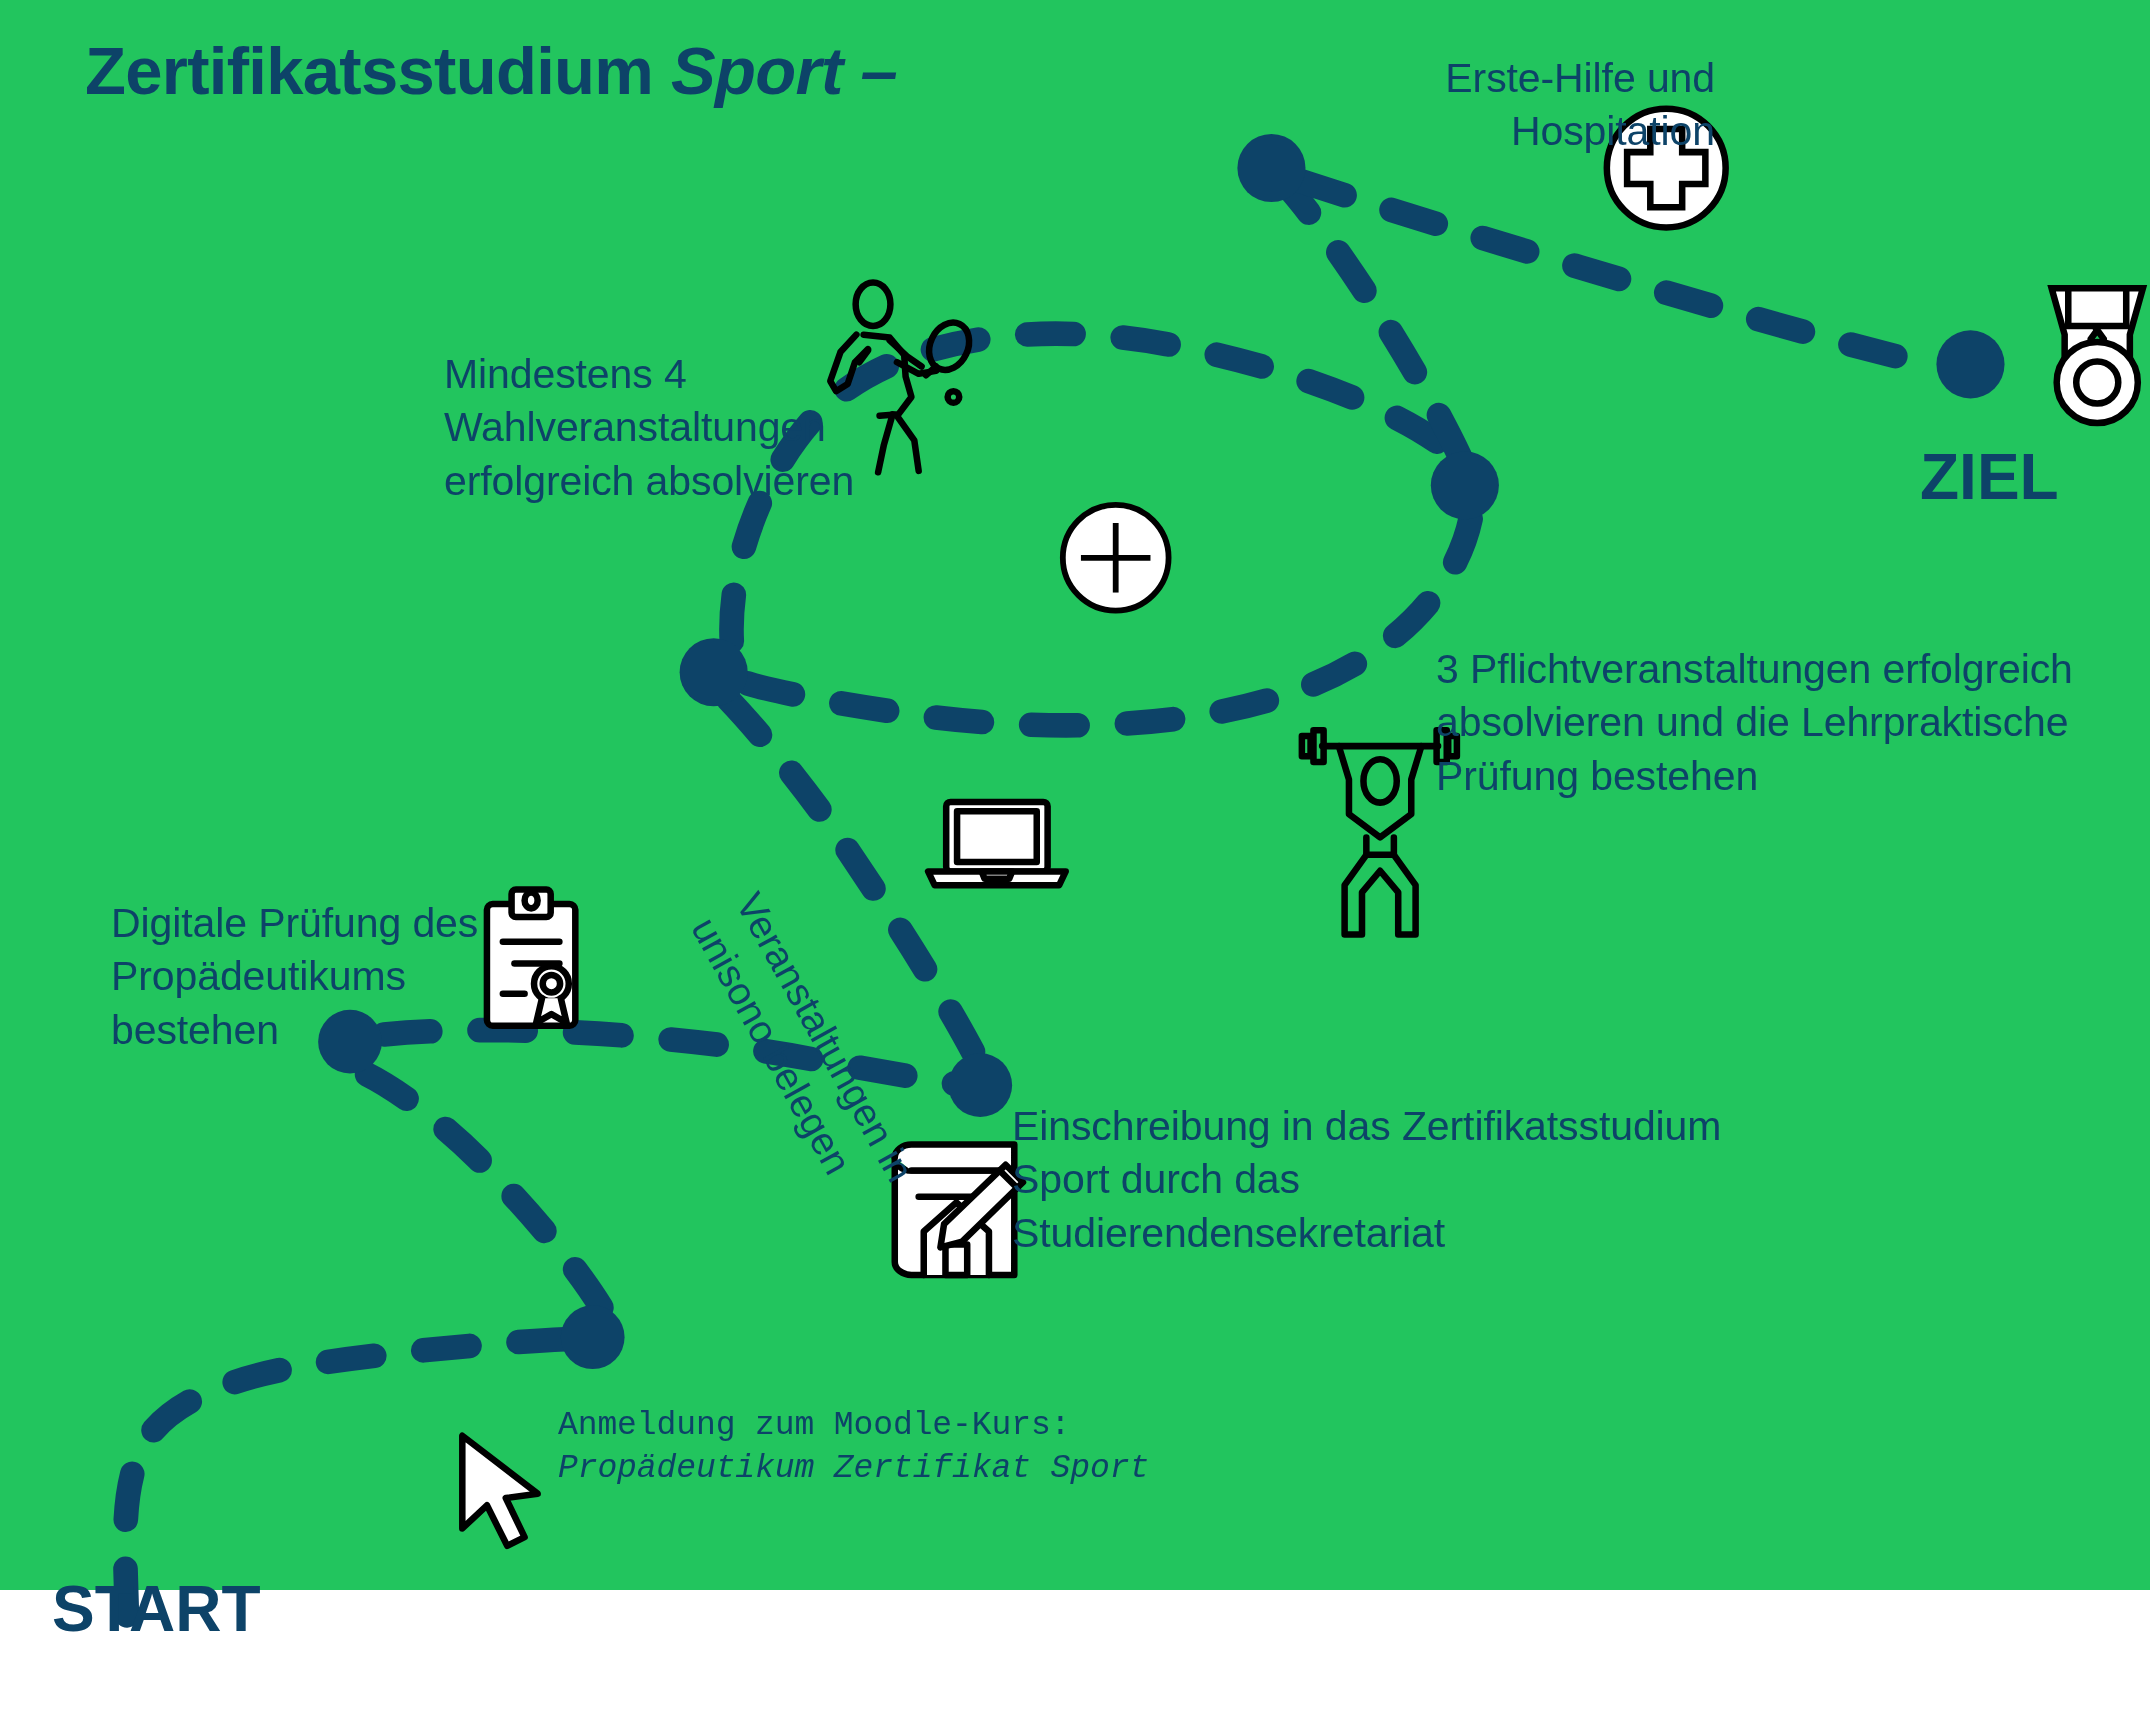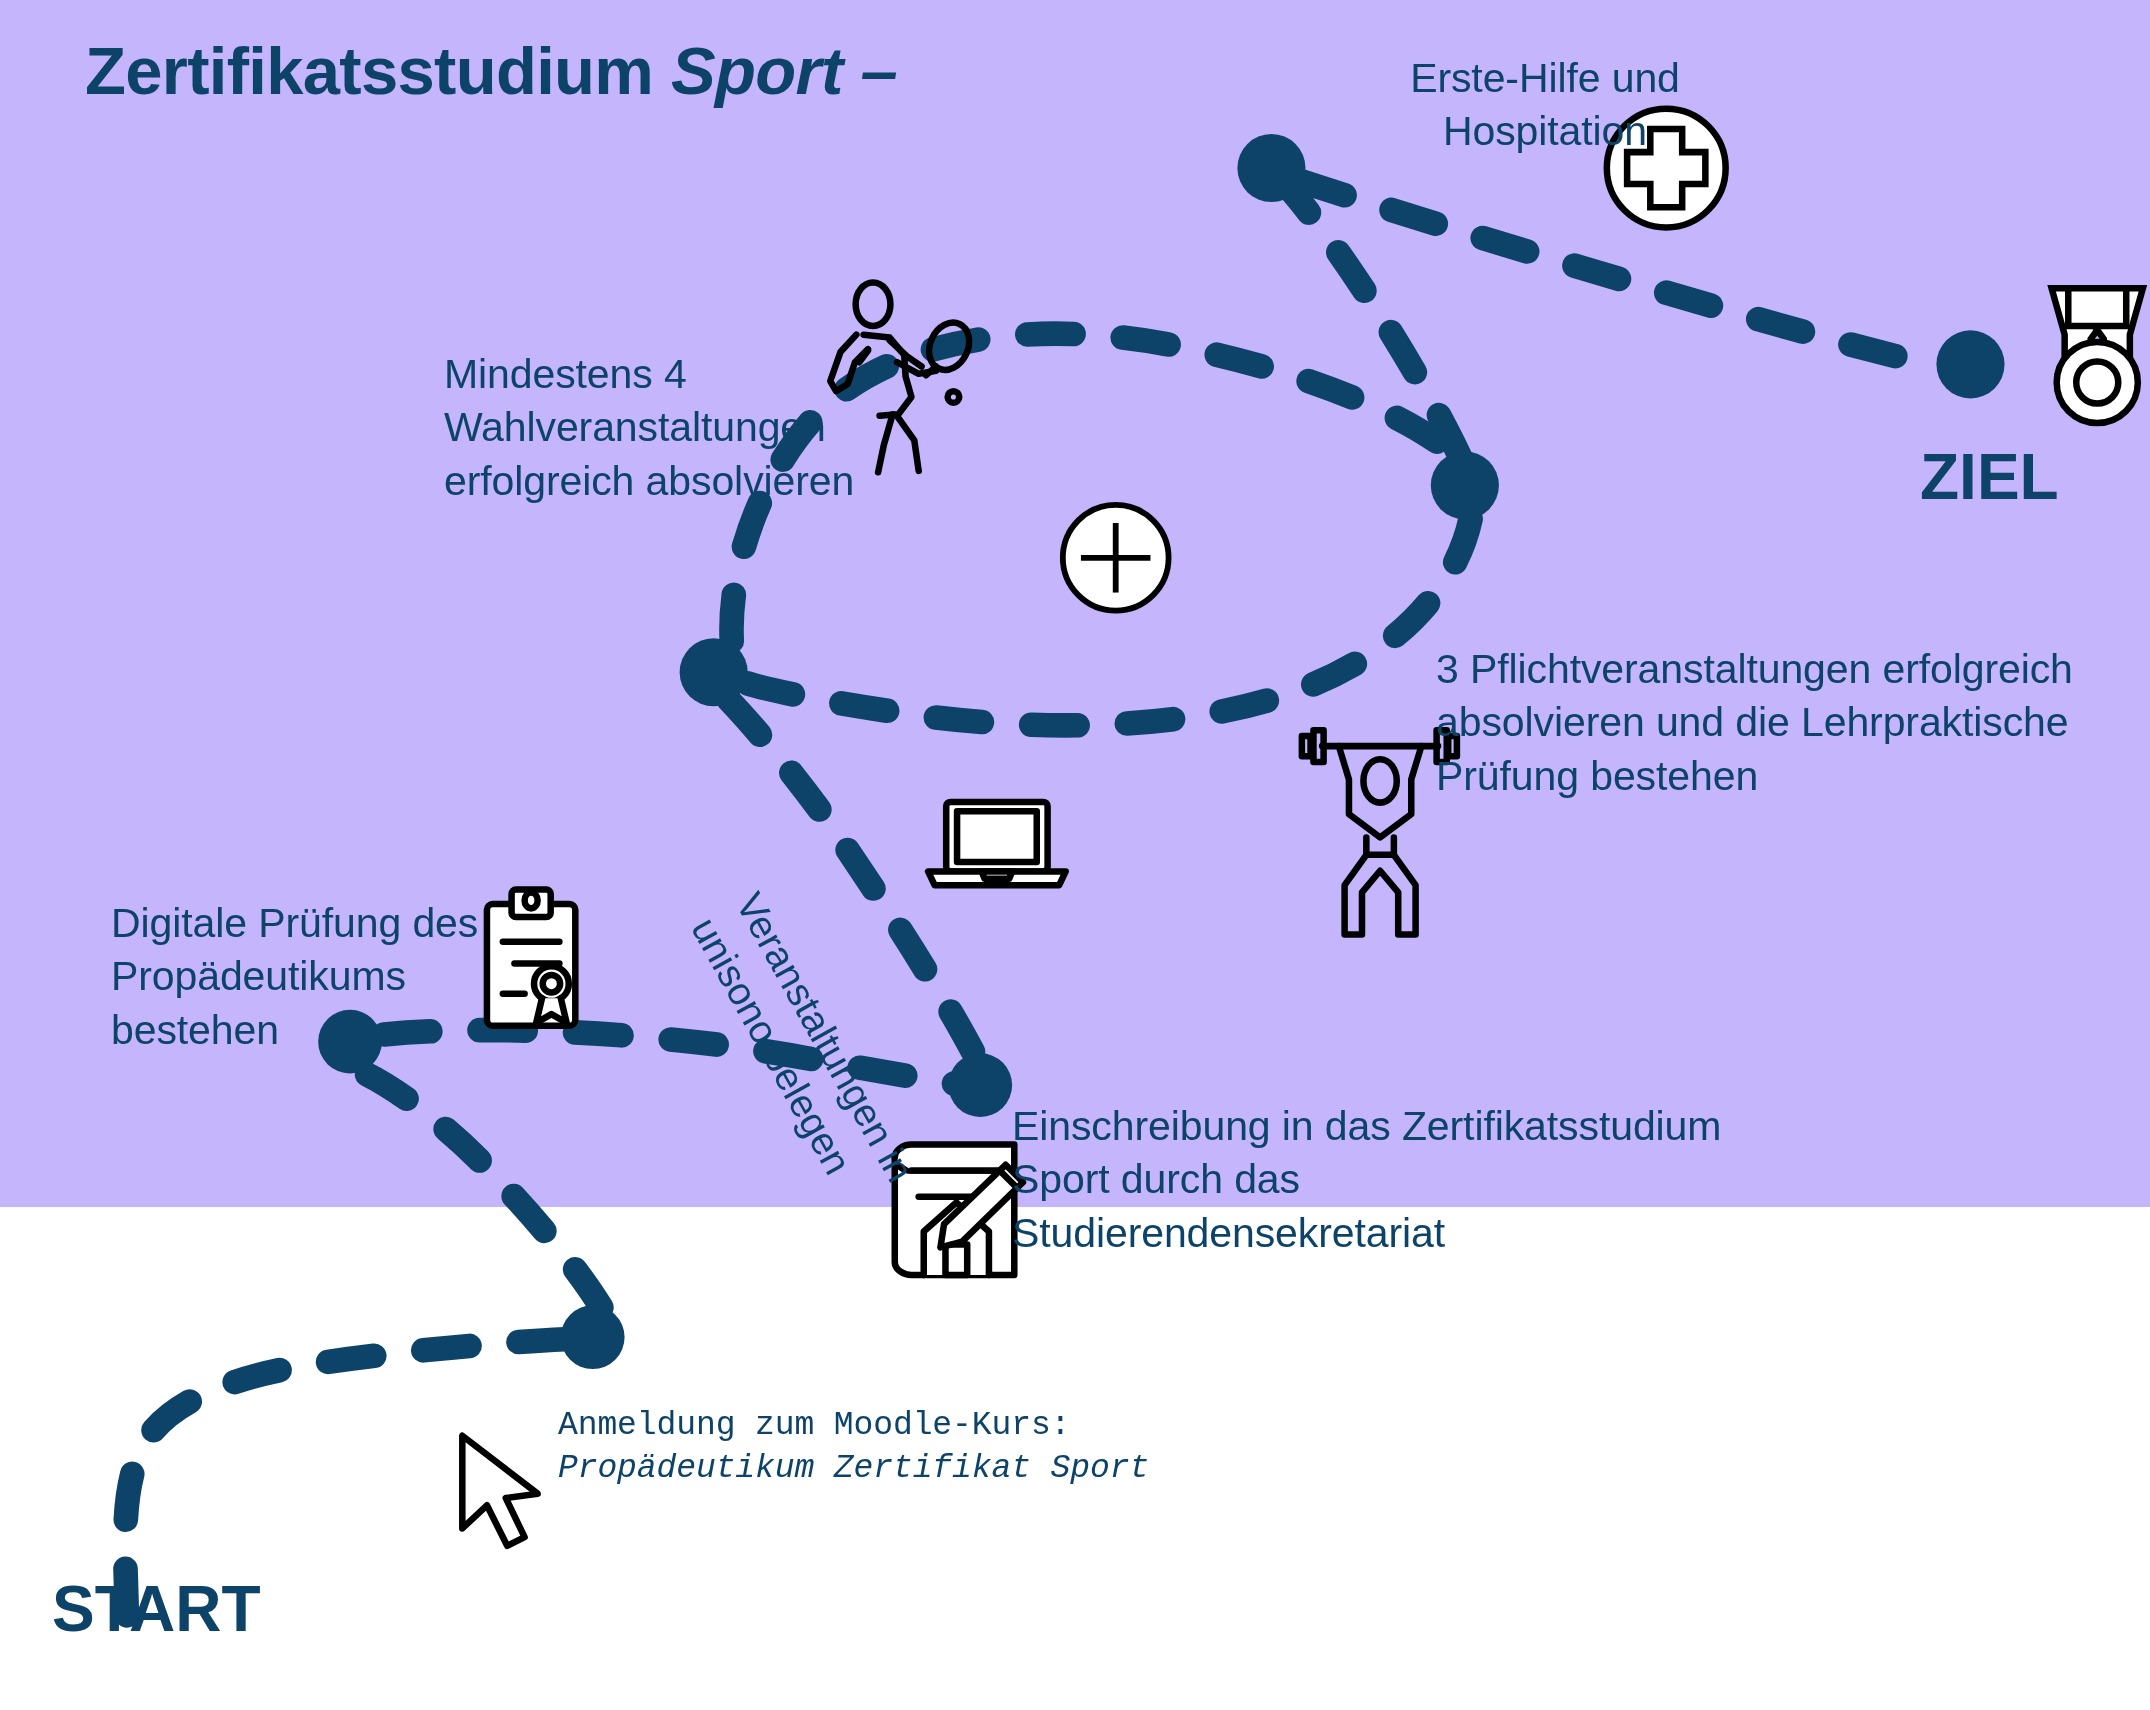--- a/index.html
+++ b/index.html
@@ -11,22 +11,22 @@
     width: 2151px;
     height: 1711px;
     position: relative;
     overflow: hidden;
     font-family: "Liberation Sans", sans-serif;
   }
   #stage {
     position: absolute;
     left: 0; top: 0;
     width: 2151px;
-    height: 1207px;
-    background: #c4b5fd;
+    height: 1590px;
+    background: #22c55e;
   }
   svg.layer {
     position: absolute;
     left: 0; top: 0;
     width: 2151px;
     height: 1711px;
     pointer-events: none;
   }
   .txt {
     position: absolute;
@@ -52,21 +52,21 @@
     position: absolute;
     color: #0d4368;
     font-weight: bold;
     font-size: 64px;
     font-family: "Liberation Sans", sans-serif;
     letter-spacing: 0px;
   }
   #label-start { left: 52px; top: 1572px; }
   #label-ziel  { left: 1920px; top: 440px; }
 
-  #t-erste   { left: 1375px; top: 52px;  width: 340px; font-size: 41px; text-align: center; }
+  #t-erste   { left: 1375px; top: 52px;  width: 340px; font-size: 41px; text-align: right; }
   #t-mindestens { left: 444px; top: 348px; width: 464px; font-size: 41px; }
   #t-pflicht { left: 1436px; top: 643px; width: 724px; font-size: 41px; }
   #t-digital { left: 87px; top: 897px; width: 406px; font-size: 41px; margin-left: 24px; }
   #t-einschreibung { left: 1012px; top: 1100px; width: 768px; font-size: 41px; }
   #t-moodle  { left: 558px; top: 1405px; width: 637px; font-size: 33px; font-family: Liberation Mono, monospace; }
   #t-moodle .it { font-style: italic; }
 
   #t-rot-wrap {
     position: absolute;
     left: 768px;

